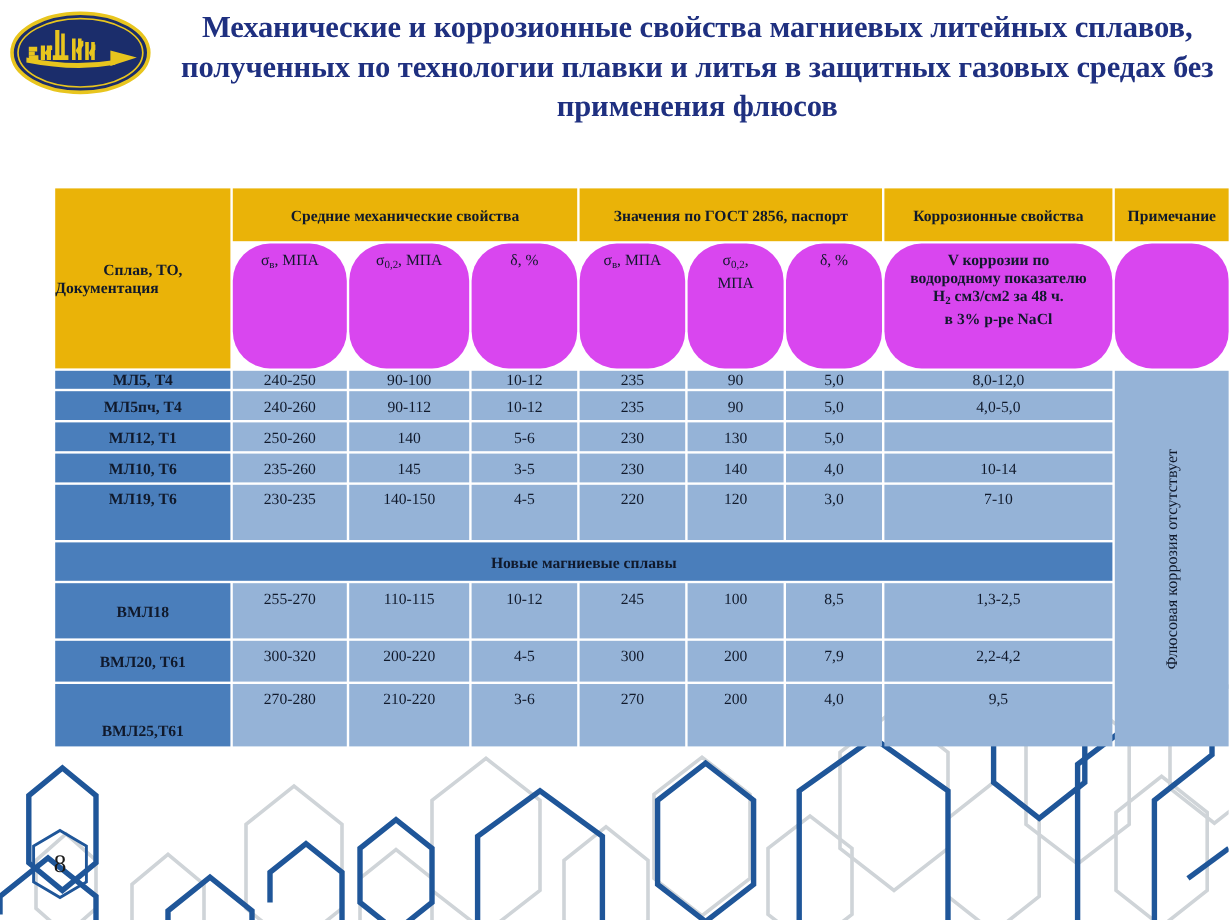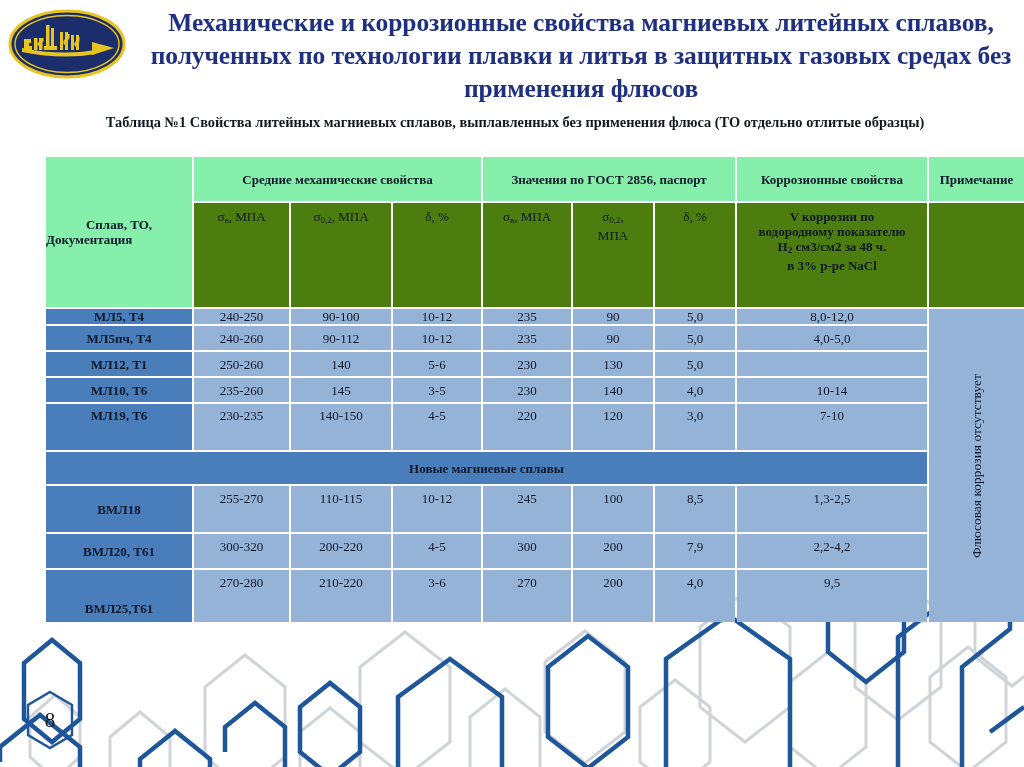--- a/index.html
+++ b/index.html
@@ -93,22 +93,22 @@
   table.props td {
     padding: 0;
     vertical-align: middle;
     text-align: center;
     color: #10192b;
     font-size: 13px;
     line-height: 15px;
   }
 
   
-  .c-head   { background: #86efac; color: #0d1526; font-weight: bold; }
-  .c-subhd  { background: #4d7c0f; color: #10192b; font-weight: normal; }
+  .c-head   { background: #eab308; color: #0d1526; font-weight: bold; }
+  .c-subhd  { background: #d946ef; color: #10192b; font-weight: normal; border-radius: 31px; }
   .c-name   { background: #4a7ebb; color: #0d1526; font-weight: bold; }
   .c-data   { background: #95b3d7; }
   .c-group  { background: #4a7ebb; color: #0d1526; font-weight: bold;
               text-align: left; padding-left: 10px; }
   .c-note   { background: #95b3d7; }
 
   .c-head { font-size: 14.5px; line-height: 18px; }
   .c-name { font-size: 15.5px; line-height: 19px; }
   .c-group { font-size: 13.5px; }
 
@@ -215,21 +215,20 @@
       <path d="M63 27 h3 v15 h-3 z"></path>
       <path d="M68 27 h3 v15 h-3 z"></path>
       <path d="M66 36 l4 -7 h1.5 v4 l-4 6 z"></path>
       <path d="M14 44 q40 8 74 2 l0 -4 q-36 6 -74 -2 z"></path>
       <path d="M84 34 l22 6 l-22 7 z"></path>
     </g>
   </svg>
 
   <div id="title">Механические и коррозионные свойства магниевых литейных сплавов, полученных по технологии плавки и литья в защитных газовых средах без применения флюсов</div>
 
-  <div id="caption">Таблица №1 Свойства литейных магниевых сплавов, выплавленных без применения флюса (ТО отдельно отлитые образцы)</div>
 
   <div id="table-wrap">
     <table class="props">
       <colgroup>
         <col style="width:146px">
         <col style="width:95px">
         <col style="width:100px">
         <col style="width:88px">
         <col style="width:88px">
         <col style="width:80px">

